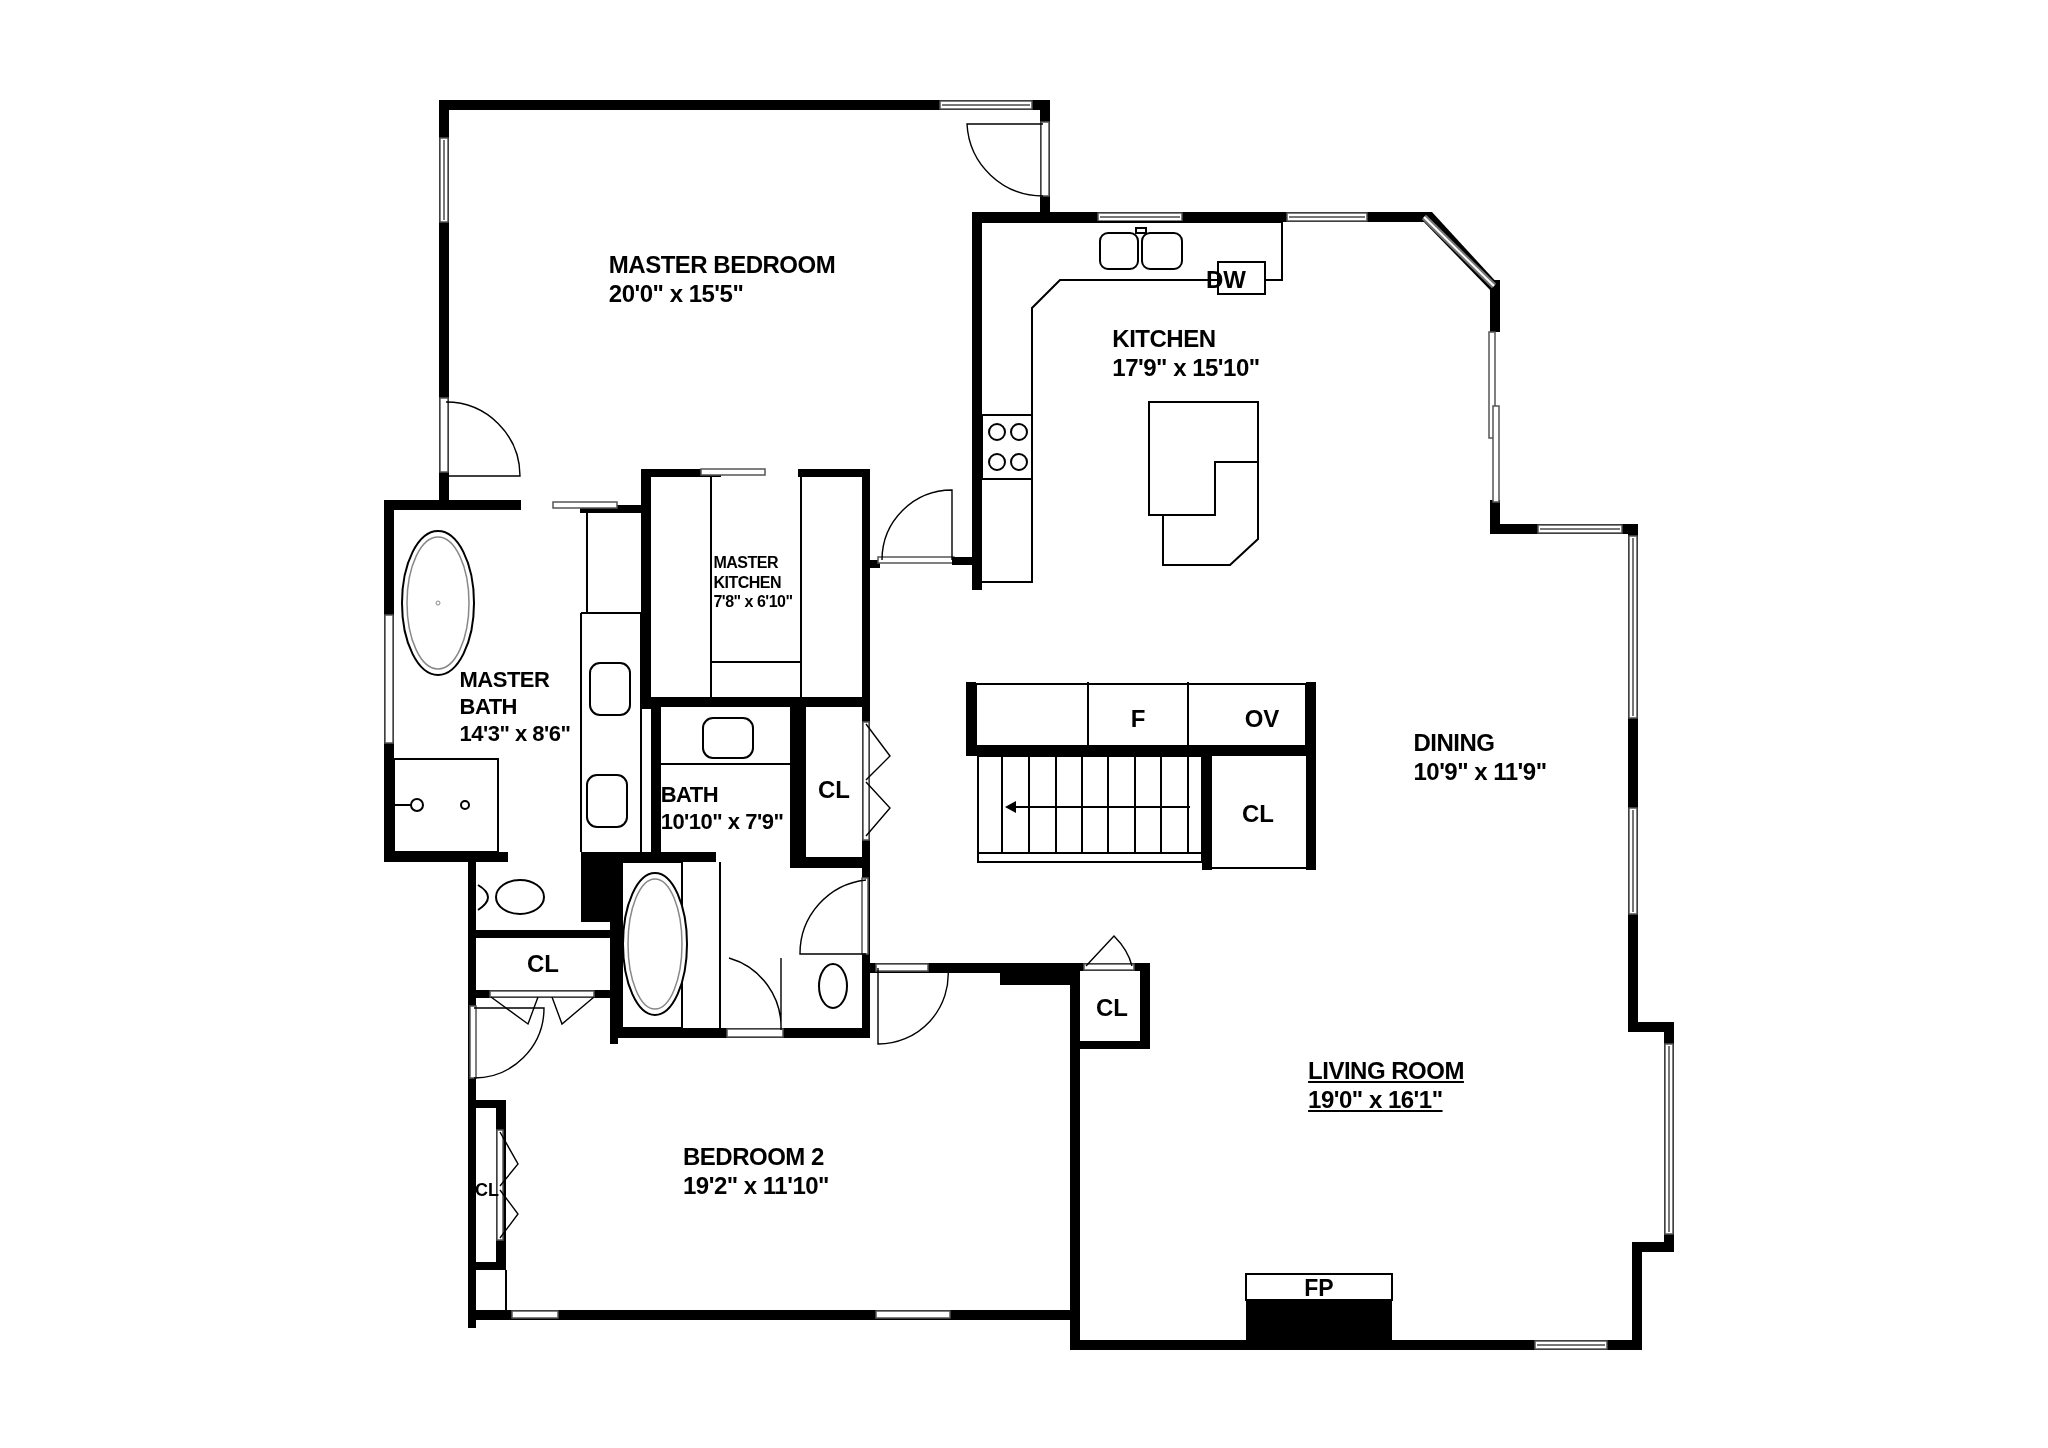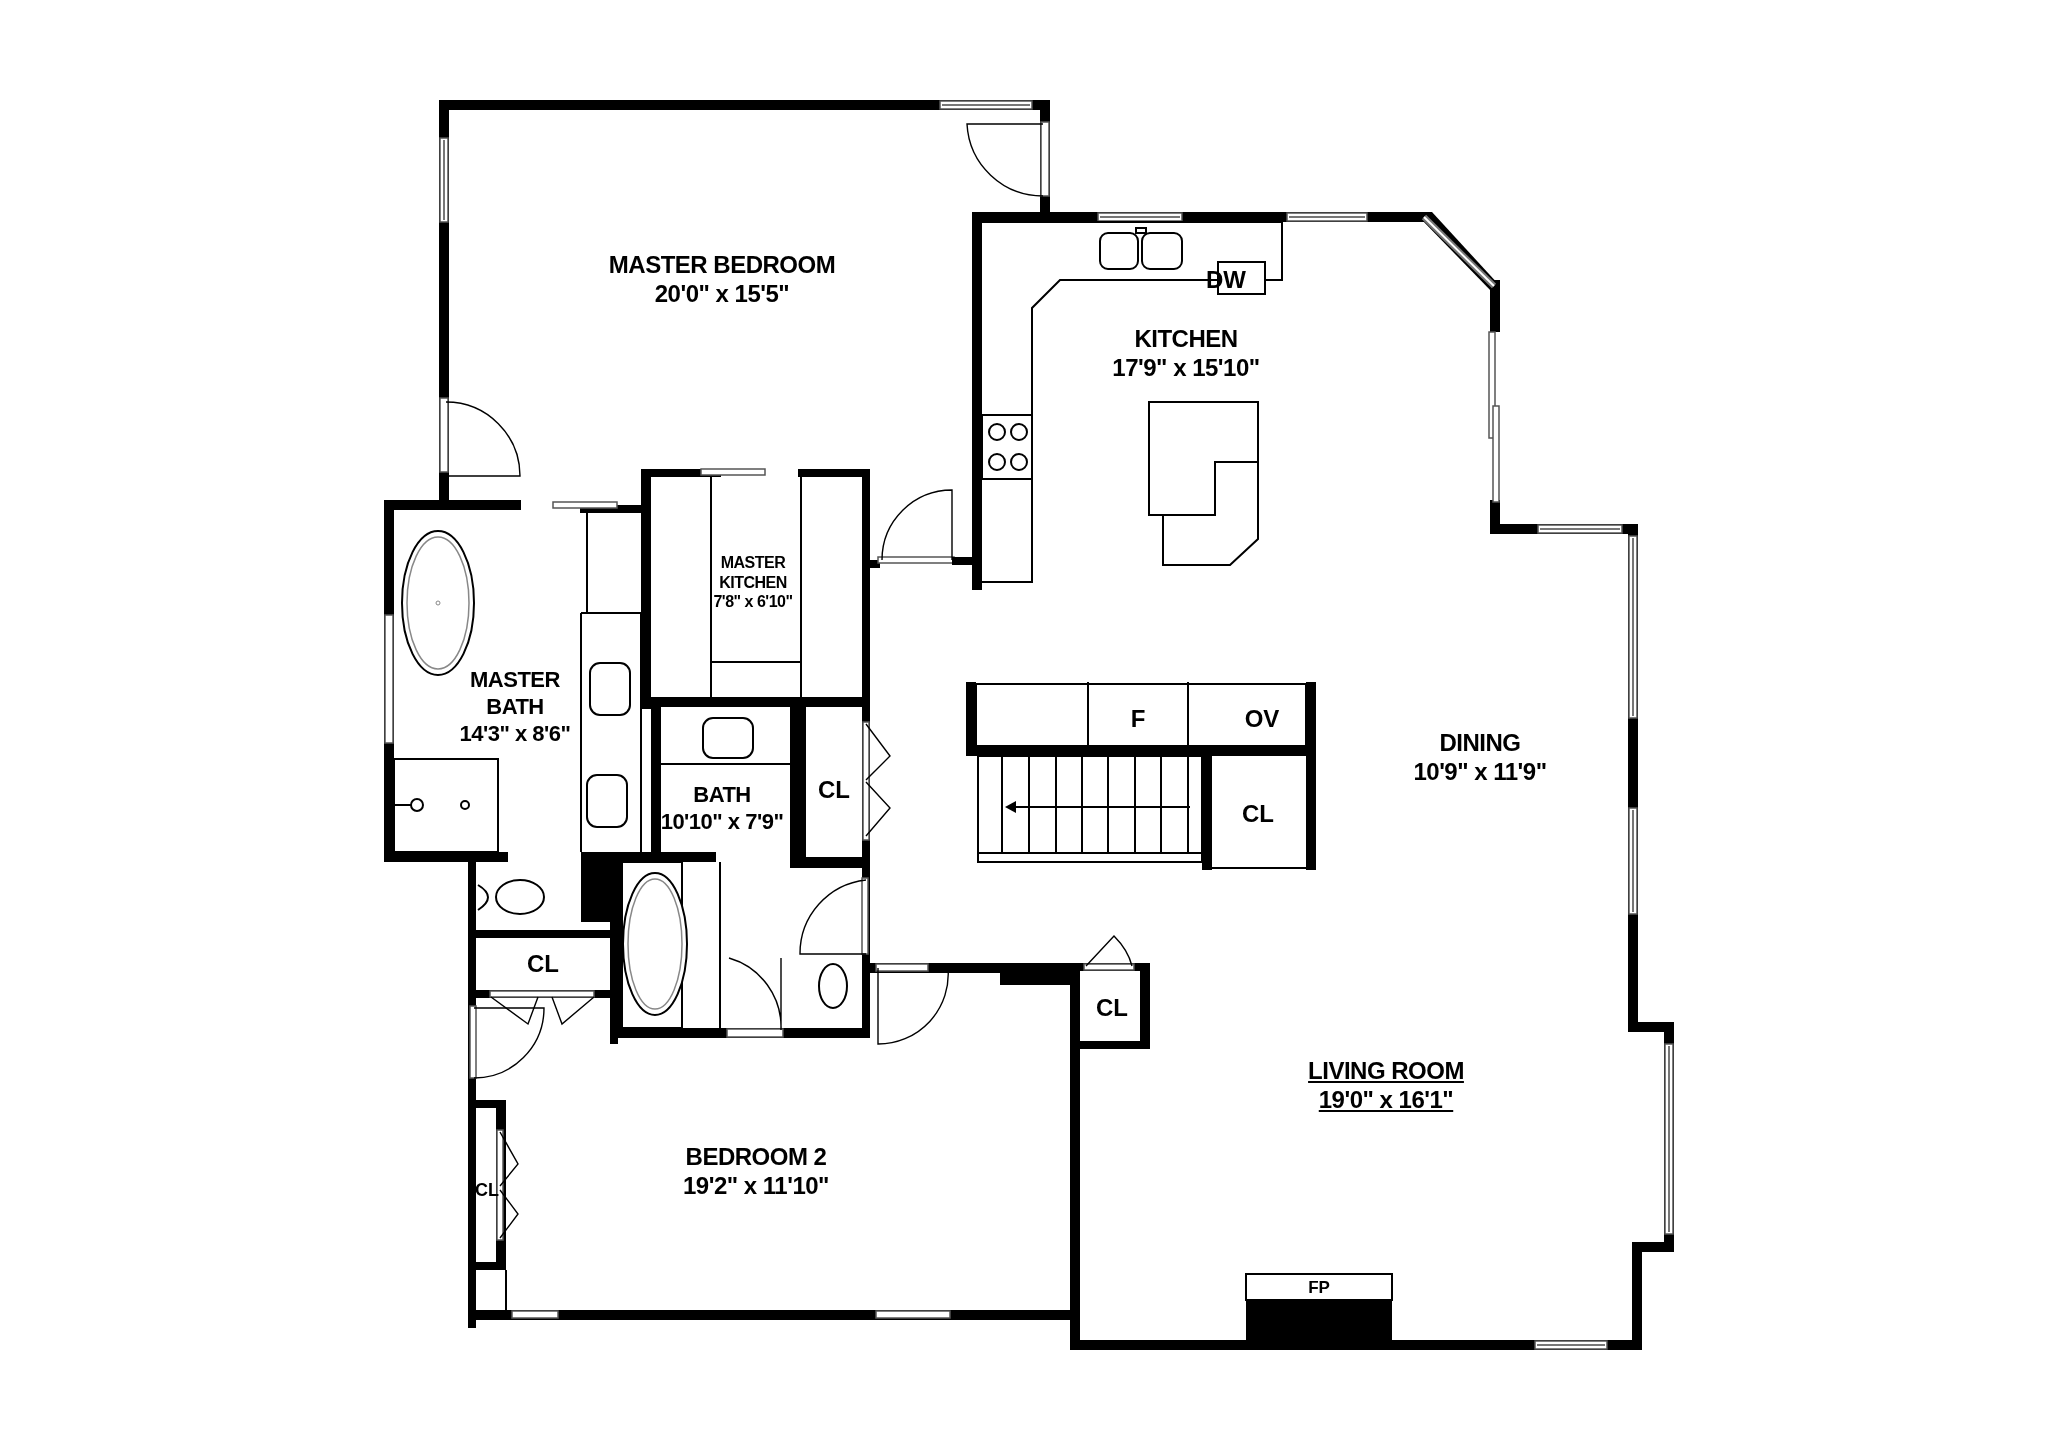--- a/index.html
+++ b/index.html
@@ -4,21 +4,21 @@
 <style>
   html, body { margin: 0; padding: 0; background: #ffffff; }
   body { width: 2048px; height: 1448px; position: relative; overflow: hidden; font-family: "Liberation Sans", sans-serif; }
   #plan { position: absolute; left: 0; top: 0; width: 2048px; height: 1448px; }
   .wall { fill: #000; }
   .thin { fill: none; stroke: #000; stroke-width: 2; }
   .fix  { fill: #fff; stroke: #000; stroke-width: 2; }
   .win  { fill: #fff; stroke: #555; stroke-width: 1.5; }
   .winmid { stroke: #777; stroke-width: 2; }
   .door { fill: none; stroke: #000; stroke-width: 1.4; }
-  .label { position: absolute; transform: translate(-50%, 0); text-align: center; color: #000; font-weight: bold; white-space: nowrap; font-family: "Liberation Sans", sans-serif; line-height: 1.22; letter-spacing: -0.5px; }
+  .label { position: absolute; transform: translate(-50%, 0); color: #000; font-weight: bold; white-space: nowrap; font-family: "Liberation Sans", sans-serif; line-height: 1.22; letter-spacing: -0.5px; }
   .label .name { display: block; }
   .label .dim { display: block; }
   .lg { font-size: 24px; }
   .md { font-size: 22px; }
   .sm { font-size: 16px; }
   .tag { position: absolute; transform: translate(-50%, -50%); font-weight: bold; font-size: 24px; color: #000; font-family: "Liberation Sans", sans-serif; }
 </style>
 </head>
 <body>
 
@@ -284,13 +284,13 @@
 </div>
 
 <div class="tag" style="left:1226px; top:280px;">DW</div>
 <div class="tag" style="left:1138px; top:719px;">F</div>
 <div class="tag" style="left:1248px; top:719px;margin-left:14px;">OV</div>
 <div class="tag" style="left:1258px; top:814px;">CL</div>
 <div class="tag" style="left:834px; top:790px;">CL</div>
 <div class="tag" style="left:543px; top:964px;">CL</div>
 <div class="tag" style="left:1112px; top:1008px;">CL</div>
 <div class="tag" style="left:487px; top:1190px; font-size:18px;">CL</div>
-<div class="tag" style="left:1319px; top:1288px; font-size:17px;">FP</div>
+<div class="tag" style="left:1319px; top:1288px; font-size:23px;">FP</div>
 
 </body></html>

